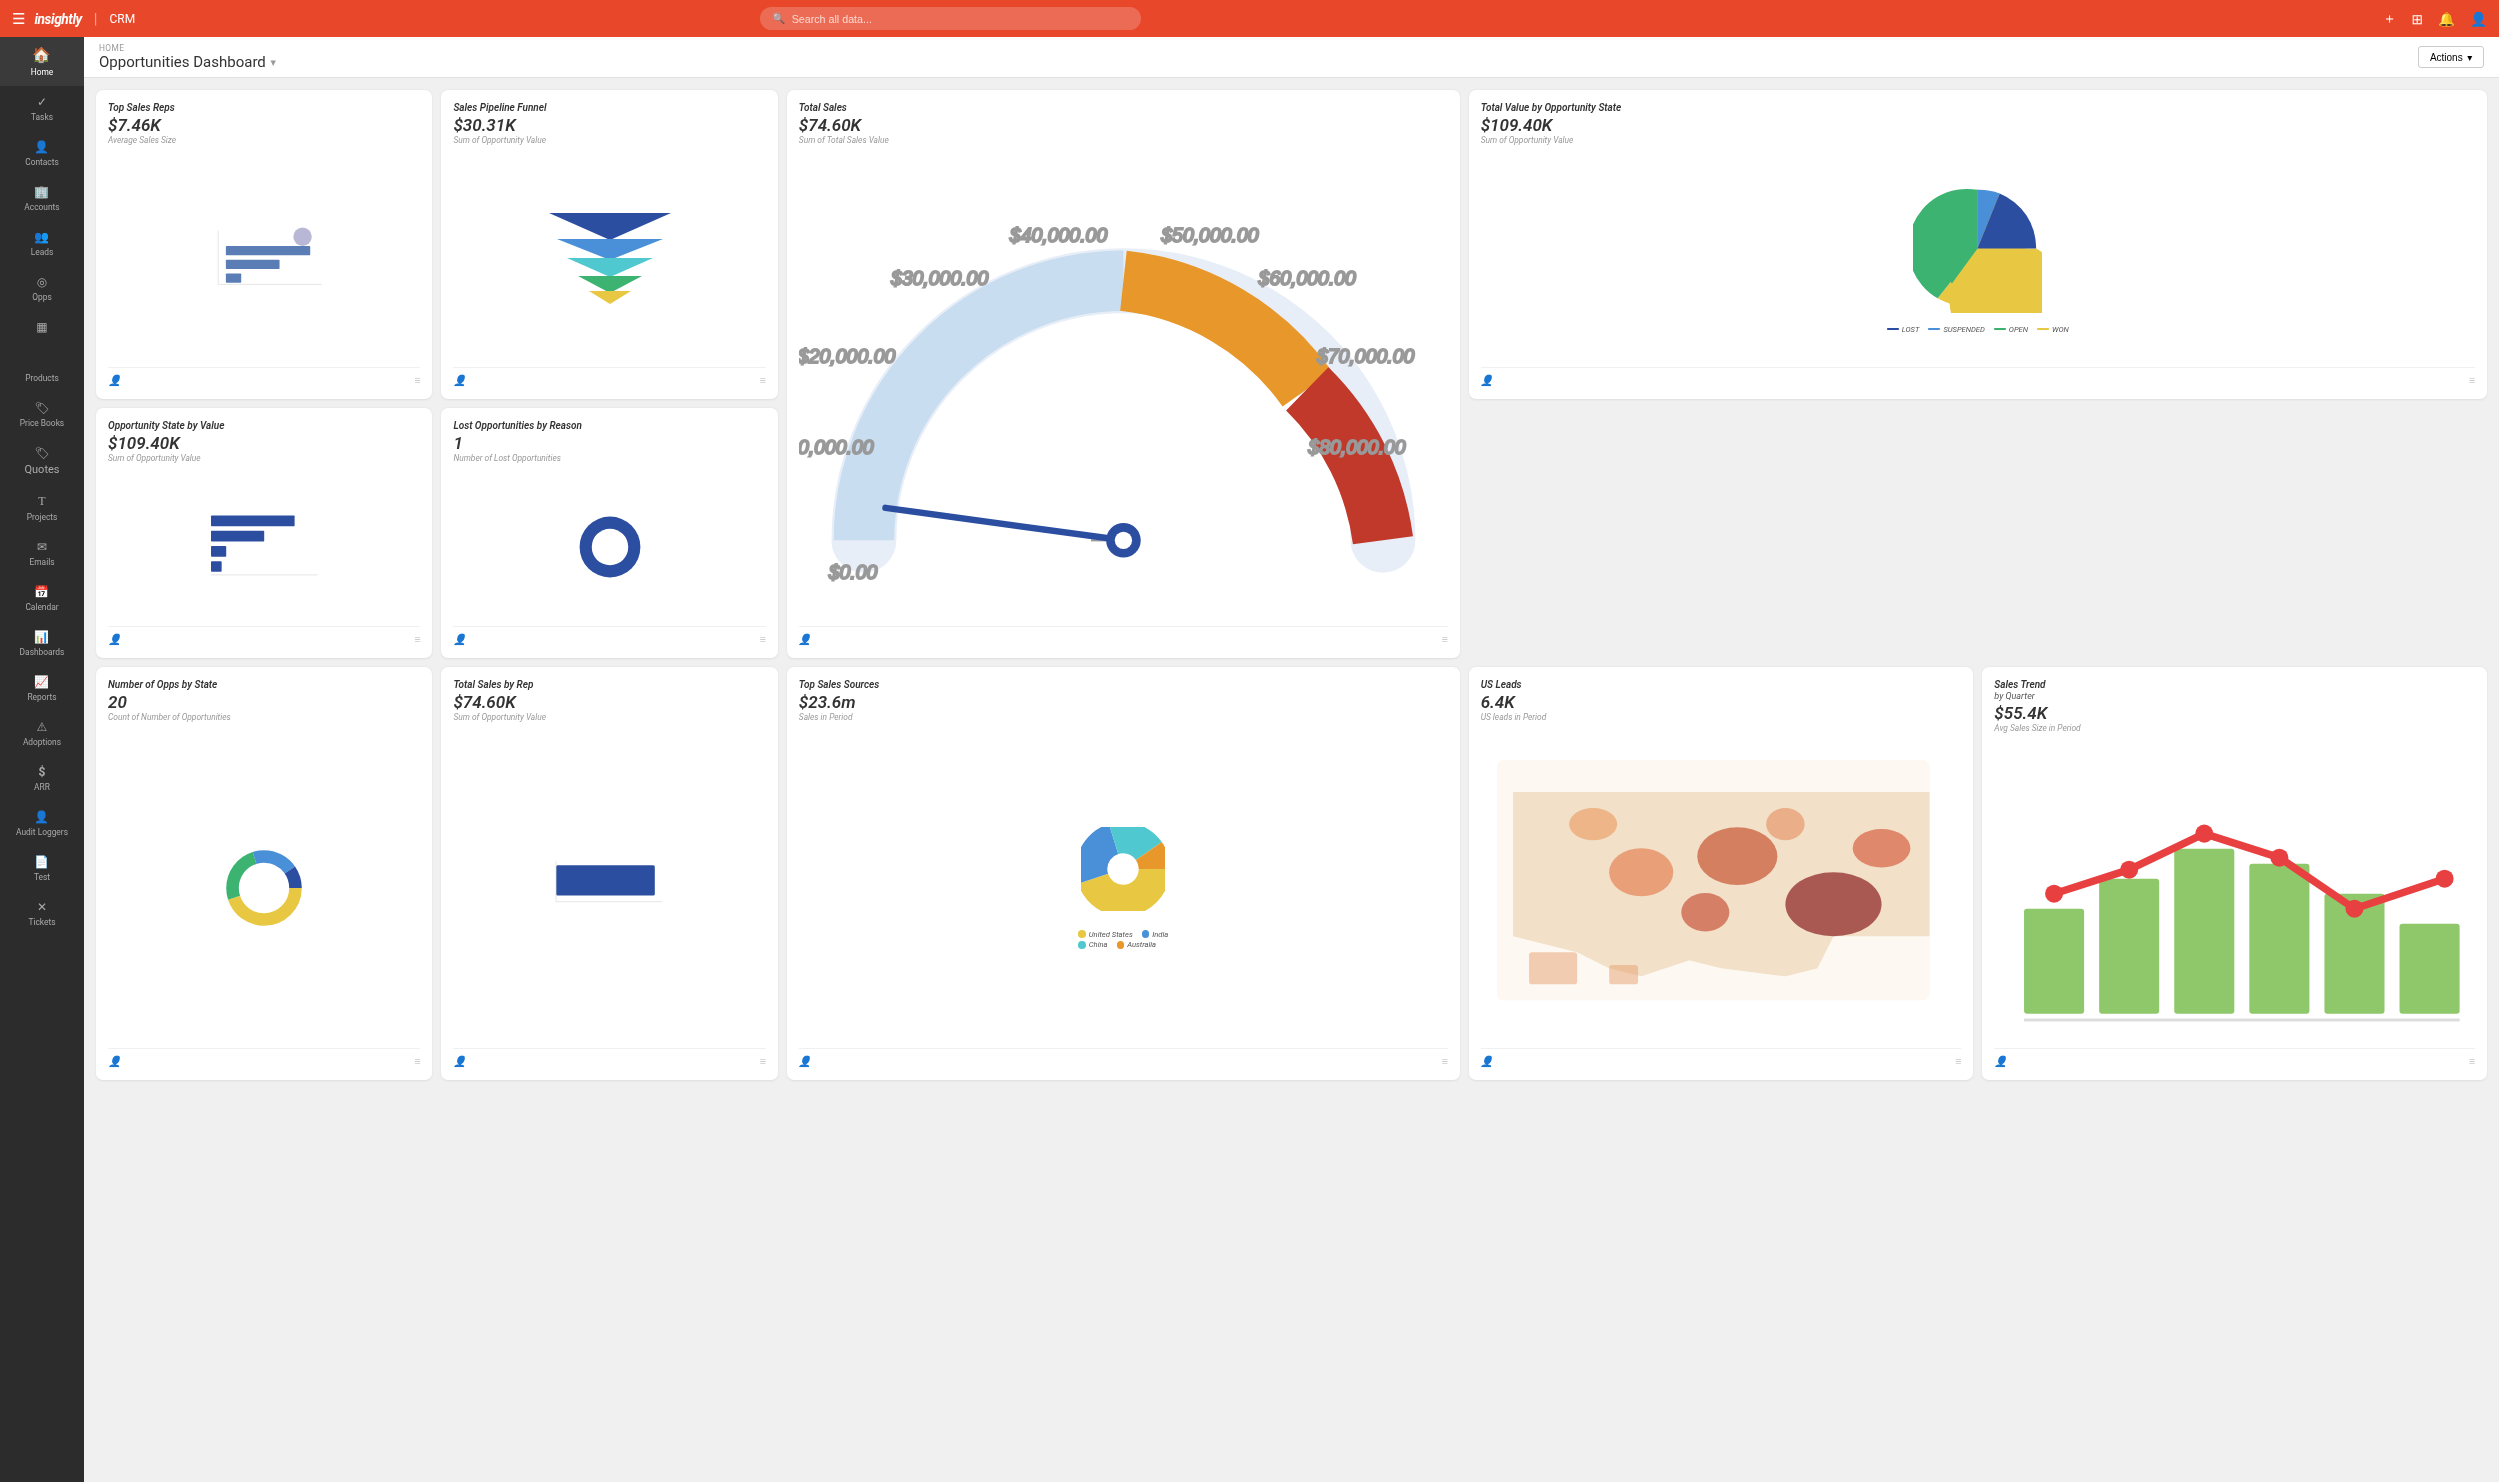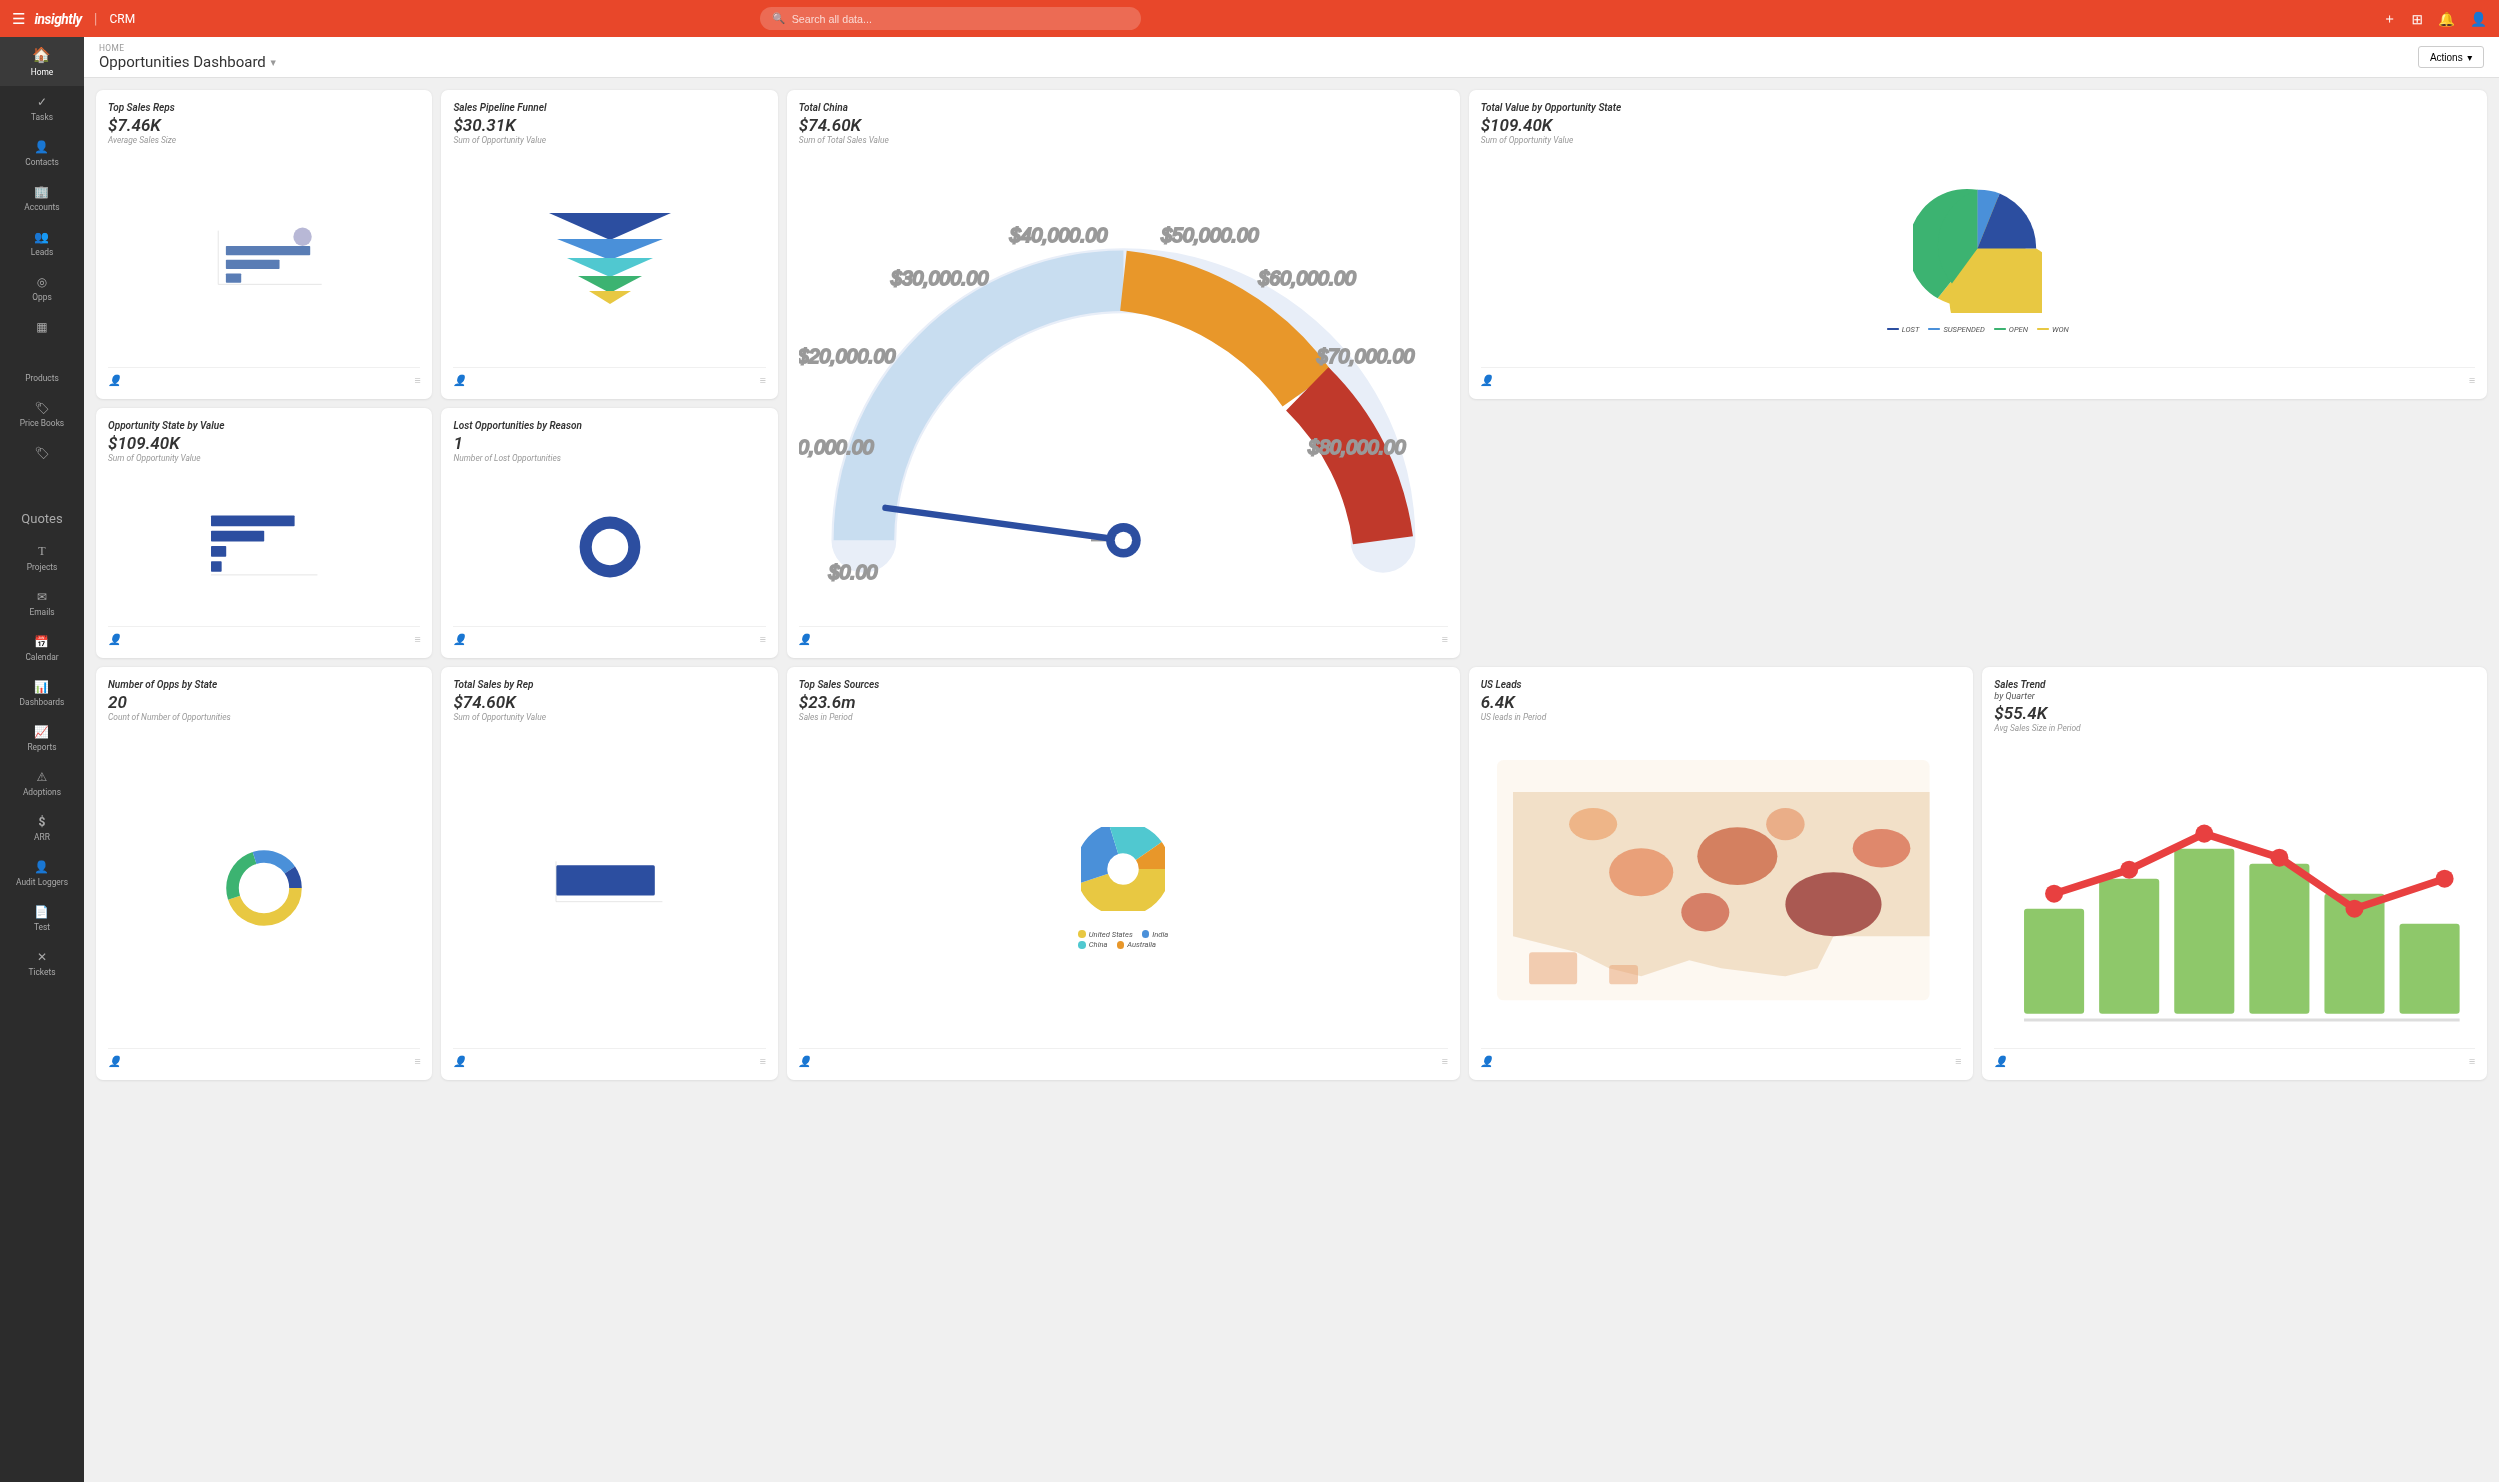--- a/index.html
+++ b/index.html
@@ -187,21 +187,21 @@
     <div class="sidebar-item">
       <span class="sicon" style="font-size:12px;">▦</span>
       <span style="font-size:8.4px;margin-top:36px;">Products</span>
     </div>
     <div class="sidebar-item">
       <span class="sicon" style="font-size:12px;">🏷</span>
       <span style="font-size:8.4px;text-align:center;">Price Books</span>
     </div>
     <div class="sidebar-item">
       <span class="sicon" style="font-size:12px;">🏷</span>
-      <span style="font-size:13px;margin-top:48px;">Quotes</span>
+      <span style="font-size:11px;">Quotes</span>
     </div>
     <div class="sidebar-item">
       <span class="sicon" style="font-size:12px;font-family:serif;">T</span>
       <span style="font-size:8.4px;">Projects</span>
     </div>
     <div class="sidebar-item">
       <span class="sicon" style="font-size:12px;">✉</span>
       <span style="font-size:8.4px;">Emails</span>
     </div>
     <div class="sidebar-item">
@@ -295,21 +295,21 @@
             <div style="width:0;height:0;border-left:21px solid transparent;border-right:21px solid transparent;border-top:13.7px solid #e8c842;margin-top:-1.5px;"></div>
           </div>
         </div>
         <div class="card-footer">
           <span class="card-footer-icon">👤</span>
           <span class="card-footer-icon">≡</span>
         </div>
       </div>
 
       <div class="card" style="grid-column:3;grid-row:1/3;">
-        <div class="card-title">Total China</div>
+        <div class="card-title">Total Sales</div>
         <div class="card-value">$74.60K</div>
         <div class="card-subtitle">Sum of Total Sales Value</div>
         <div class="chart-area" style="flex:1;min-height:198px;">
           <svg viewBox="0 0 300 220" width="100%" height="100%">
 
             <path d="M 30 180 A 120 120 0 0 1 270 180" fill="none" stroke="#e8eef8" stroke-width="30" stroke-linecap="round"></path>
 
             <path d="M 30 180 A 120 120 0 0 1 150 60" fill="none" stroke="#c8ddf0" stroke-width="28" stroke-linecap="butt"></path>
 
             <path d="M 150 60 A 120 120 0 0 1 235 110" fill="none" stroke="#e8972a" stroke-width="28" stroke-linecap="butt"></path>

